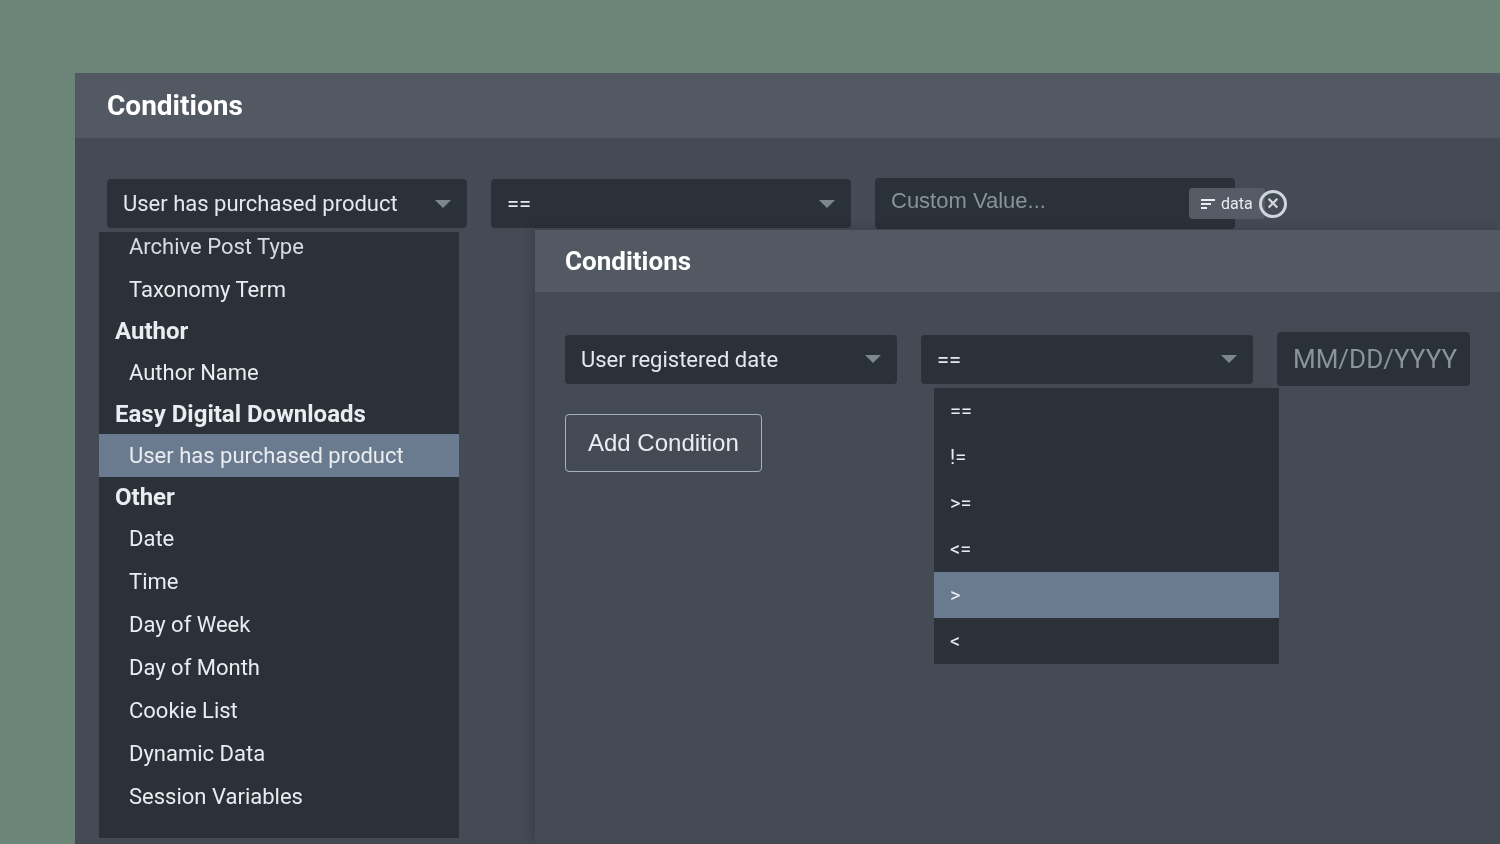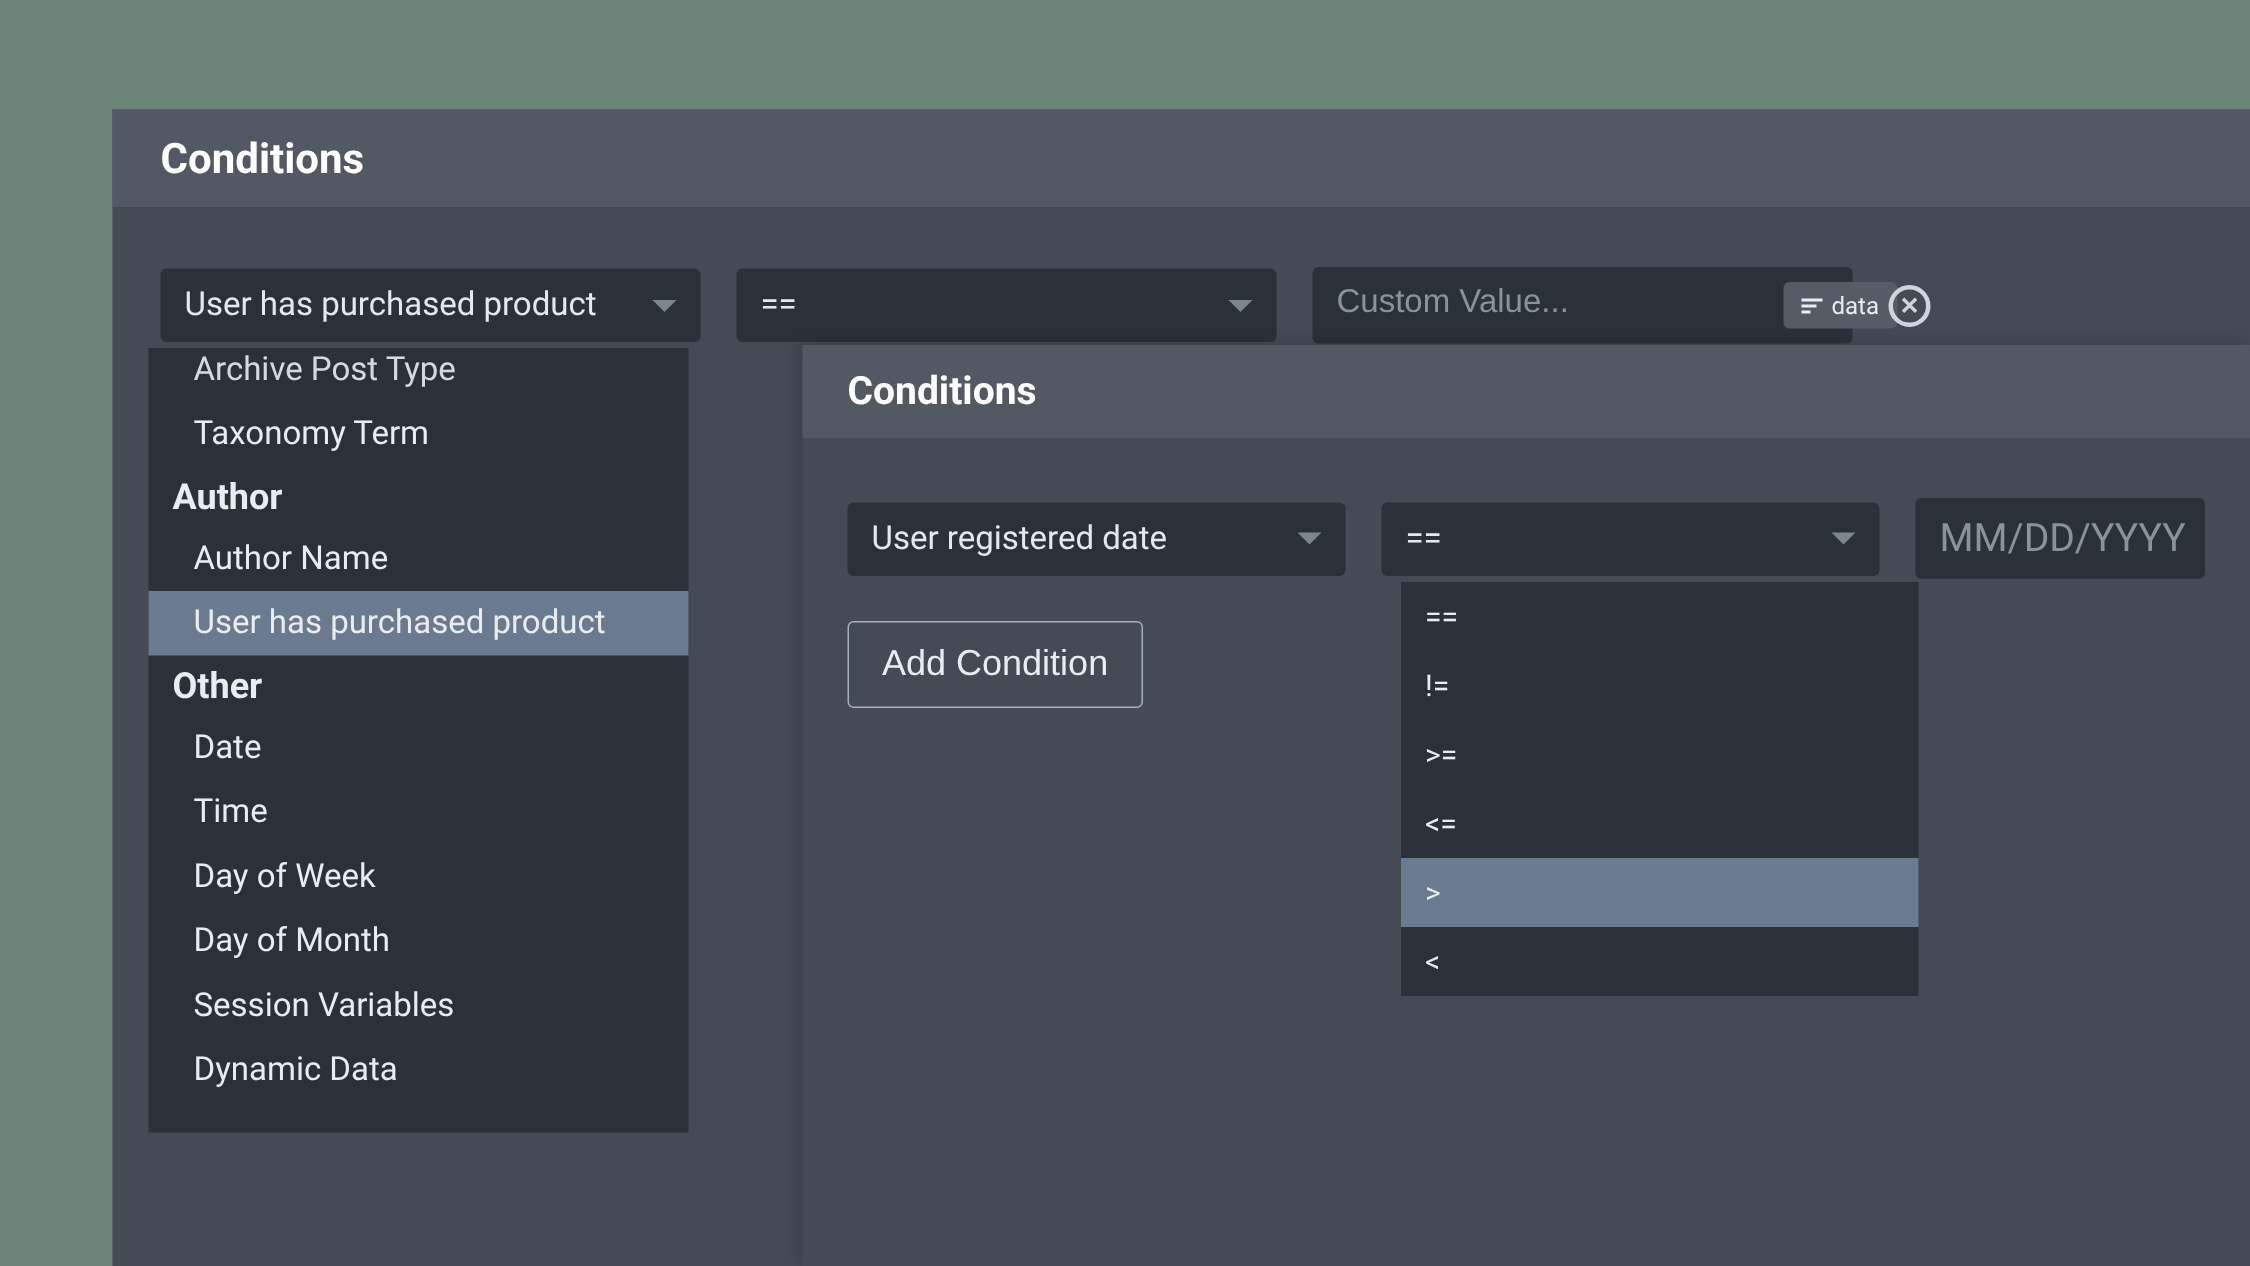--- a/index.html
+++ b/index.html
@@ -254,29 +254,31 @@
       </div>
     </div>
 
     <div class="dropdown-list">
       <div class="item cut">Archive Post Type</div>
       <div class="item">Taxonomy Term</div>
 
       <div class="group-head">Author</div>
       <div class="item">Author Name</div>
 
+      <div class="group-head">Easy Digital Downloads</div>
       <div class="item highlight">User has purchased product</div>
 
       <div class="group-head">Other</div>
       <div class="item">Date</div>
       <div class="item">Time</div>
       <div class="item">Day of Week</div>
       <div class="item">Day of Month</div>
+      <div class="item">Cookie List</div>
+      <div class="item">Dynamic Data</div>
       <div class="item">Session Variables</div>
-      <div class="item">Dynamic Data</div>
     </div>
   </div>
 </div>
 
 <div class="panel-front">
   <div class="panel-front-header">
     <div class="panel-front-title">Conditions</div>
   </div>
   <div class="panel-front-body">
     <div class="row2">

